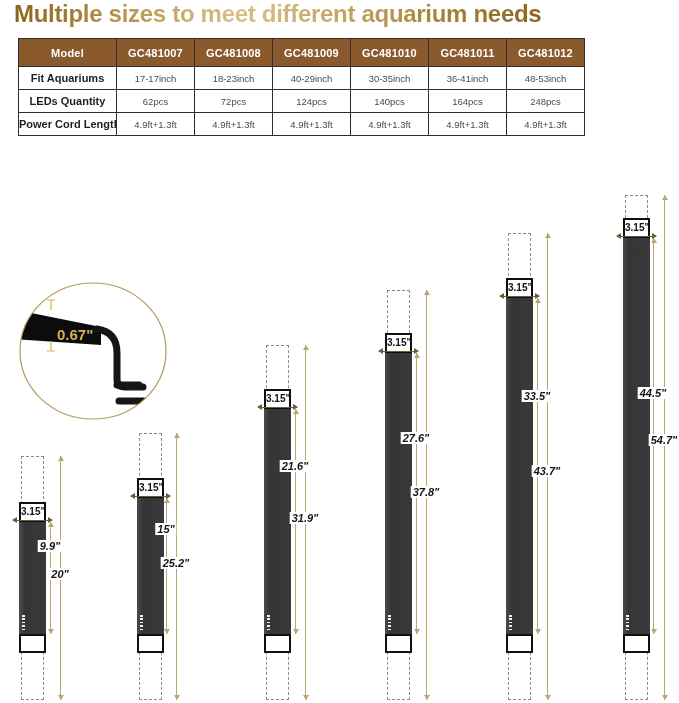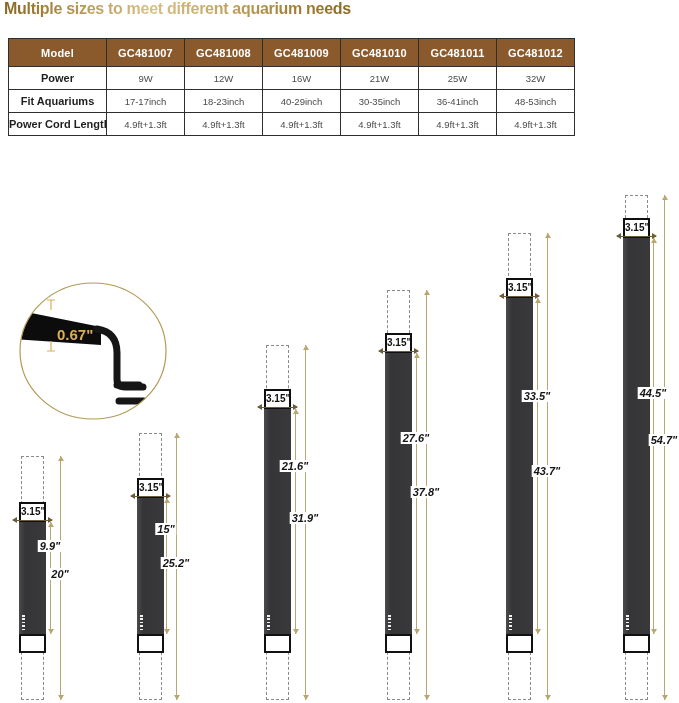--- a/index.html
+++ b/index.html
@@ -1,27 +1,27 @@
 <!DOCTYPE html>
 <html><head>
 <meta charset="utf-8">
 <style>
   html,body{margin:0;padding:0;background:#fff;}
   .stage{position:relative;width:679px;height:703px;background:#fff;overflow:hidden;
          font-family:"Liberation Sans","DejaVu Sans",sans-serif;}
 
   
-  .title{position:absolute;left:4px;top:0px;font-size:16px;font-weight:800;letter-spacing:-0.3px;
+  .title{position:absolute;left:14px;top:0px;font-size:24px;font-weight:800;letter-spacing:-0.3px;
          color:#9c7a33;
          background:linear-gradient(90deg,#8a651d 0%,#b3934e 20%,#d8bf87 42%,#c9ad6c 58%,#a8853d 80%,#8a651d 100%);
          -webkit-background-clip:text;background-clip:text;
          -webkit-text-fill-color:transparent;}
 
   
-  .spec-table{position:absolute;left:8px;top:38px;width:566px;border-collapse:collapse;table-layout:fixed;}
+  .spec-table{position:absolute;left:18px;top:38px;width:566px;border-collapse:collapse;table-layout:fixed;}
   .spec-table th,.spec-table td{border:1px solid #2e2e2e;text-align:center;vertical-align:middle;
          padding:0;overflow:hidden;white-space:nowrap;}
   .spec-table th{background:#8a5a2d;color:#ffffff;font-size:11px;font-weight:700;height:27px;letter-spacing:.2px;}
   .spec-table td{height:22px;font-size:9.5px;color:#4a4a4a;background:#fff;}
   .spec-table td.rowlabel{font-size:11px;font-weight:700;color:#1f1f1f;}
 
   
   .dashedrect{position:absolute;border:1px dashed #8a8a8a;background:#fff;z-index:1;box-sizing:border-box;}
   .darkbar{position:absolute;z-index:2;background:linear-gradient(90deg,#4b4b4e 0%,#353538 22%,#39393c 100%);}
   .widthbox{position:absolute;z-index:3;background:#fff;border:2px solid #0f0f0f;box-sizing:border-box;
@@ -66,36 +66,36 @@
           <th>GC481007</th>
           <th>GC481008</th>
           <th>GC481009</th>
           <th>GC481010</th>
           <th>GC481011</th>
           <th>GC481012</th>
         </tr>
       </thead>
     <tbody id="tbody">
         <tr>
-          <td class="rowlabel">Power</td>
-          <td>9W</td>
-          <td>12W</td>
-          <td>16W</td>
-          <td>21W</td>
-          <td>25W</td>
-          <td>32W</td>
-        </tr>
-        <tr>
           <td class="rowlabel">Fit Aquariums</td>
           <td>17-17inch</td>
           <td>18-23inch</td>
           <td>40-29inch</td>
           <td>30-35inch</td>
           <td>36-41inch</td>
           <td>48-53inch</td>
+        </tr>
+        <tr>
+          <td class="rowlabel">LEDs Quantity</td>
+          <td>62pcs</td>
+          <td>72pcs</td>
+          <td>124pcs</td>
+          <td>140pcs</td>
+          <td>164pcs</td>
+          <td>248pcs</td>
         </tr>
         <tr>
           <td class="rowlabel">Power Cord Length</td>
           <td>4.9ft+1.3ft</td>
           <td>4.9ft+1.3ft</td>
           <td>4.9ft+1.3ft</td>
           <td>4.9ft+1.3ft</td>
           <td>4.9ft+1.3ft</td>
           <td>4.9ft+1.3ft</td>
         </tr>

